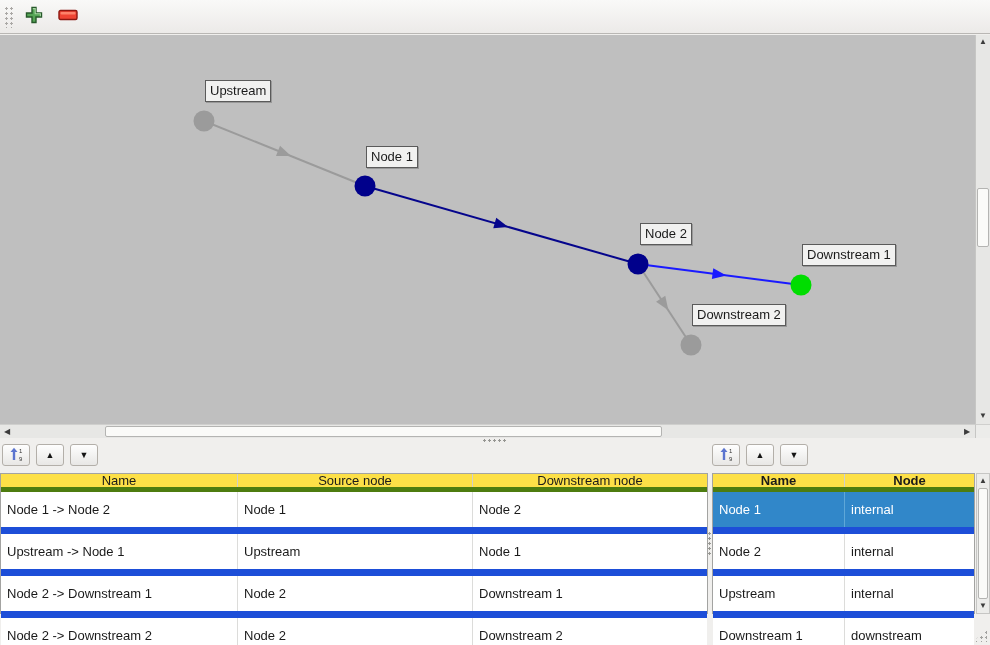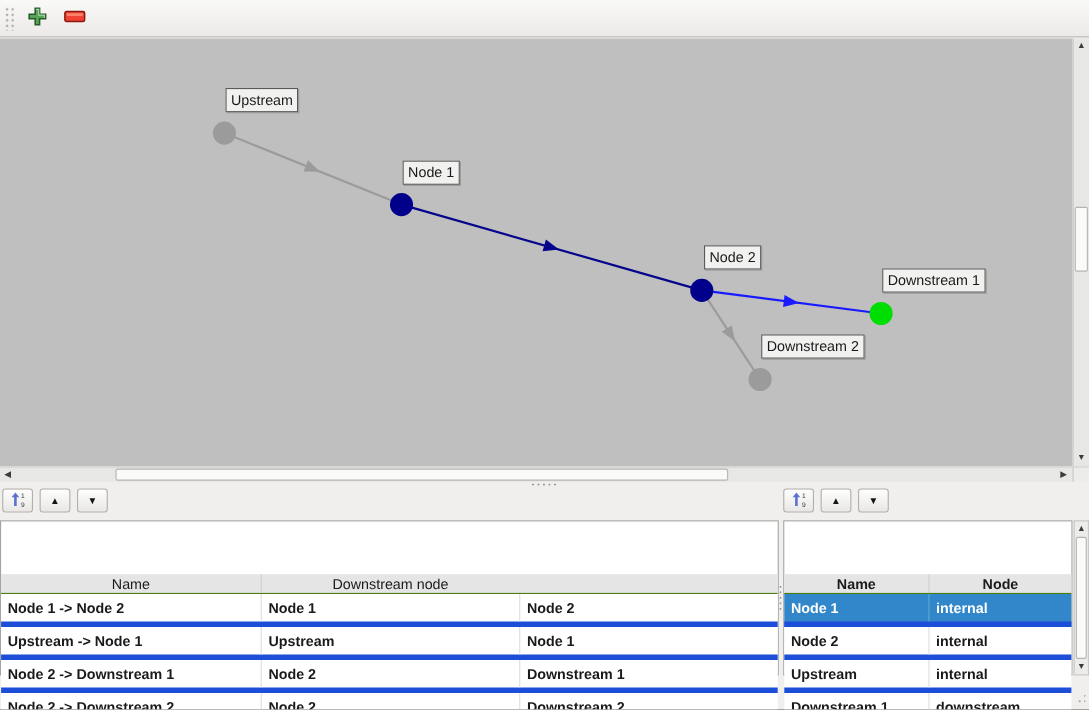--- a/index.html
+++ b/index.html
@@ -81,28 +81,28 @@
     position:absolute; top:444px; width:28px; height:22px;
     border:1px solid #b3afa9; border-radius:3px;
     background:linear-gradient(#fefefe,#e8e7e5);
     display:flex; align-items:center; justify-content:center; cursor:pointer;
   }
   .tri { font-size:9px; color:#141414; line-height:1; }
   
   .table {
     position:absolute; top:473px; background:#fff; border:1px solid #a3a3a1;
   }
-  .thead { display:flex; height:18px; background:#e5e5e5; border-bottom:1px solid #4d7c0f;margin-top:48px; }
+  .thead { display:flex; height:18px; background:#fde047; border-bottom:5px solid #4d7c0f; }
   .th {
     display:flex; align-items:center; justify-content:center;
     border-right:1px solid #cfcfcd; overflow:hidden; cursor:pointer;
   }
   .th:last-child { border-right:none; }
   .table-right .th { font-weight:bold; }
-  .trow { display:flex; height:30px; border-bottom:5px solid #1d4ed8; cursor:pointer; background:#fff;font-weight:bold; }
+  .trow { display:flex; height:42px; border-bottom:7px solid #1d4ed8; cursor:pointer; background:#fff; }
   .td {
     display:flex; align-items:center; padding-left:6px;
     border-right:1px solid #dcdcda; overflow:hidden; white-space:nowrap;
   }
   .td:last-child { border-right:none; }
   .trow.selected { background:#3187c9; color:#fff; }
   .trow.selected .td { border-right-color:#5ea7d8; }
   
   .t-left .c0 { width:237px; } .t-left .c1 { width:235px; } .t-left .c2 { width:234px; }
   .t-right .c0 { width:132px; } .t-right .c1 { width:129px; }
@@ -215,20 +215,21 @@
   <button class="sm-btn" style="left:746px;">
       <span class="tri">▲</span>
     </button>
   <button class="sm-btn" style="left:780px;">
       <span class="tri">▼</span>
     </button>
 
   <div class="table t-left" style="left:0;width:708px;height:141px;">
     <div class="thead">
       <div class="th c0">Name</div>
+      <div class="th c1">Source node</div>
       <div class="th c2">Downstream node</div>
     </div>
     <div class="trow">
       <div class="td c0">Node 1 -&gt; Node 2</div>
       <div class="td c1">Node 1</div>
       <div class="td c2">Node 2</div>
     </div>
     <div class="trow">
       <div class="td c0">Upstream -&gt; Node 1</div>
       <div class="td c1">Upstream</div>

